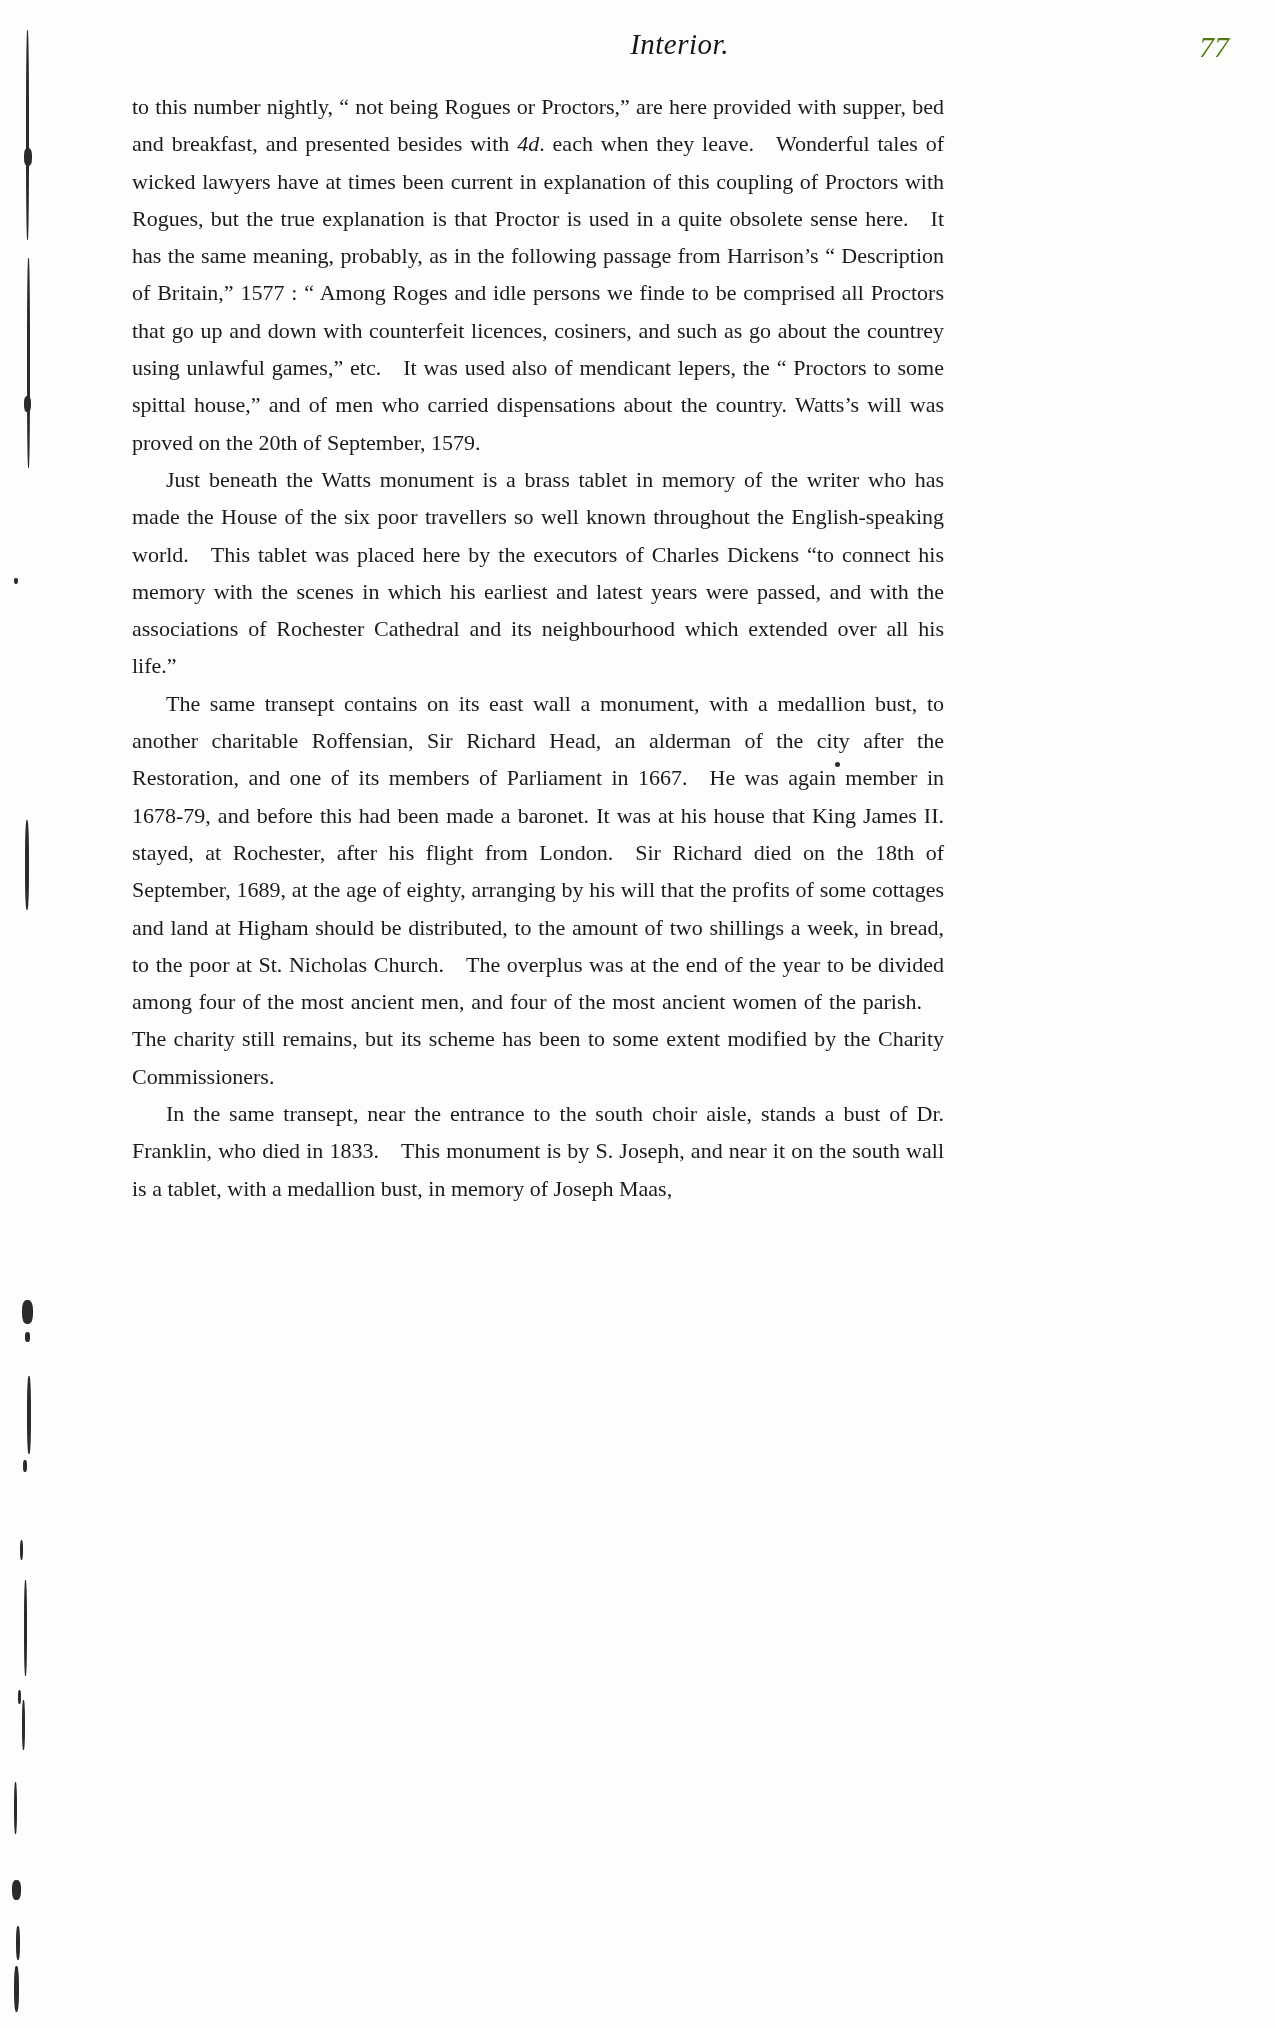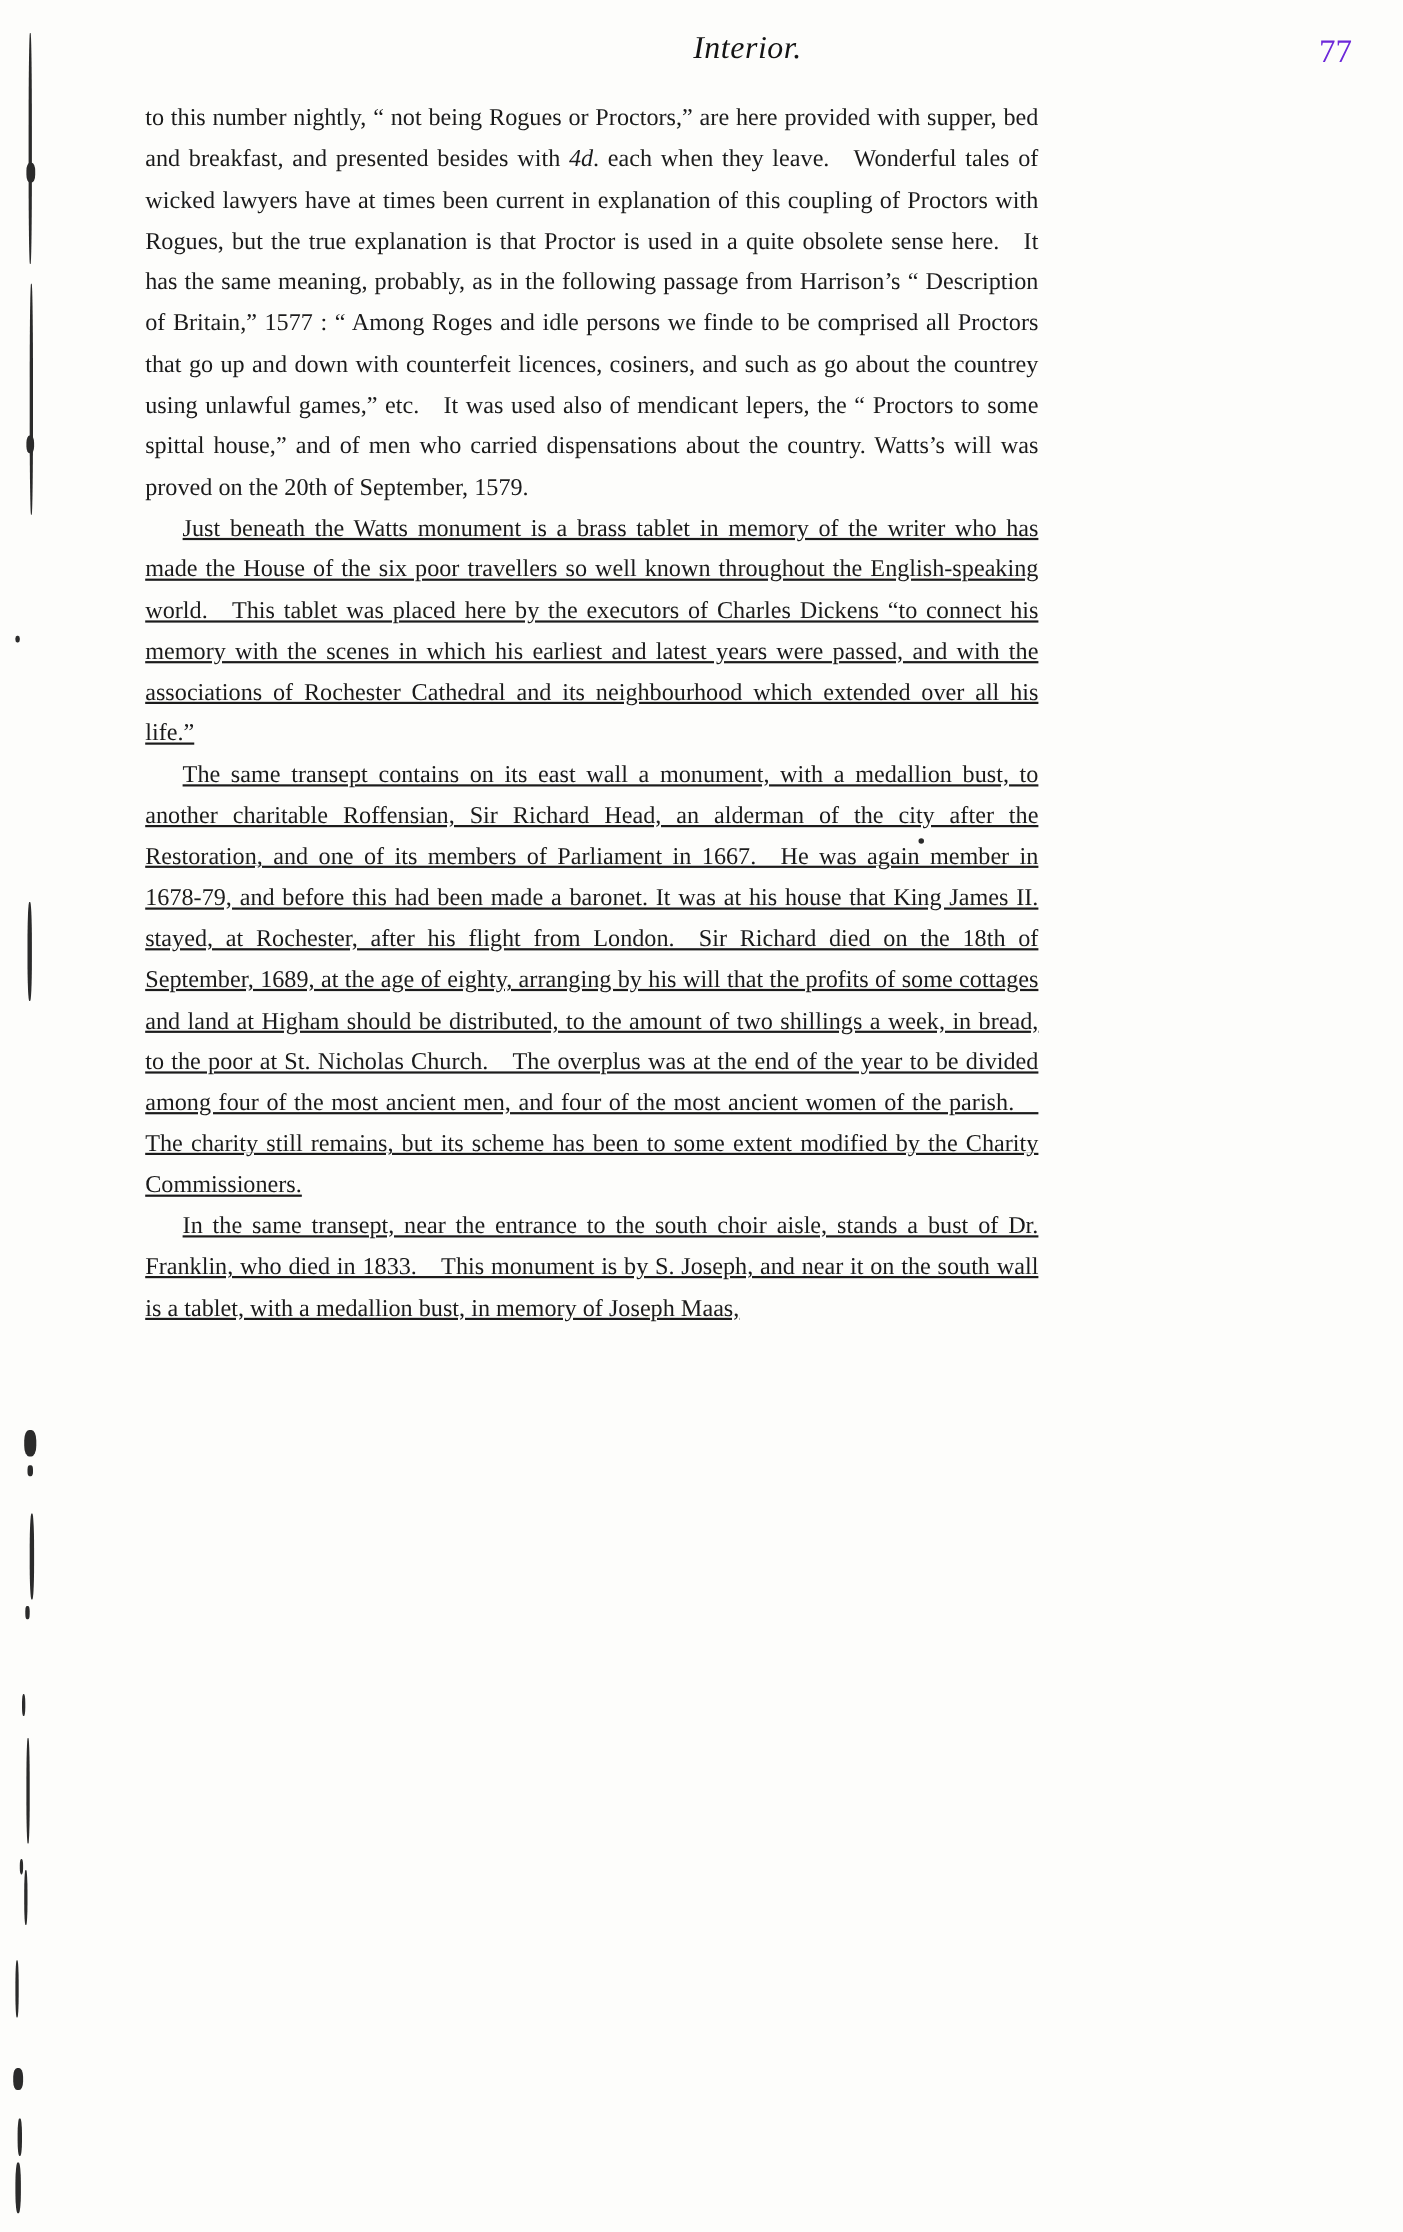--- a/index.html
+++ b/index.html
@@ -47,42 +47,42 @@
     font-style: italic;
     font-size: 29px;
     letter-spacing: 0.5px;
     color: #151515;
   }
   .folio {
     position: absolute;
     right: 0;
     top: 2px;
     font-size: 30px;
-    color: #6d28d9;
+    font-style: italic;
+    color: #4d7c0f;
   }
 
   .body-text {
     position: absolute;
     left: 132px;
     top: 88px;
     width: 812px;
   }
 
   p.para {
     margin: 0;
     font-size: 22px;
     line-height: 37.3px;
     text-align: justify;
     text-justify: inter-word;
     color: #1b1b1b;
     hyphens: none;
   }
   p.para.indent {
     text-indent: 34px;
-    text-decoration: underline;
   }
 
   i.it { font-style: italic; }
 
   .stray-dot {
     position: absolute;
     left: 835px;
     top: 762px;
     width: 5px;
     height: 5px;

